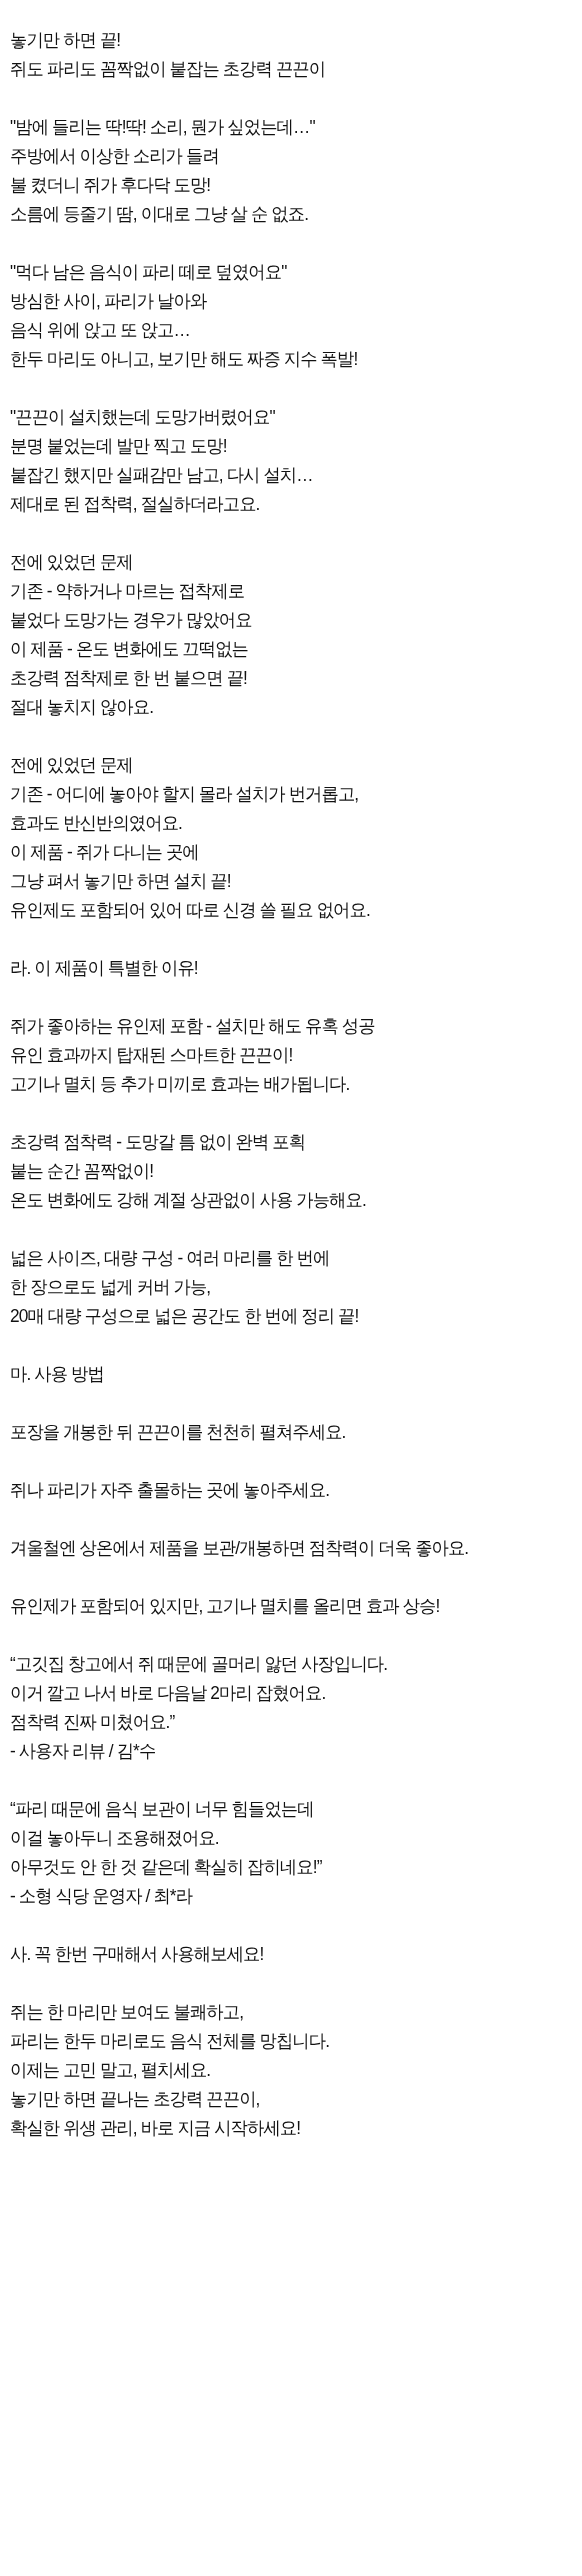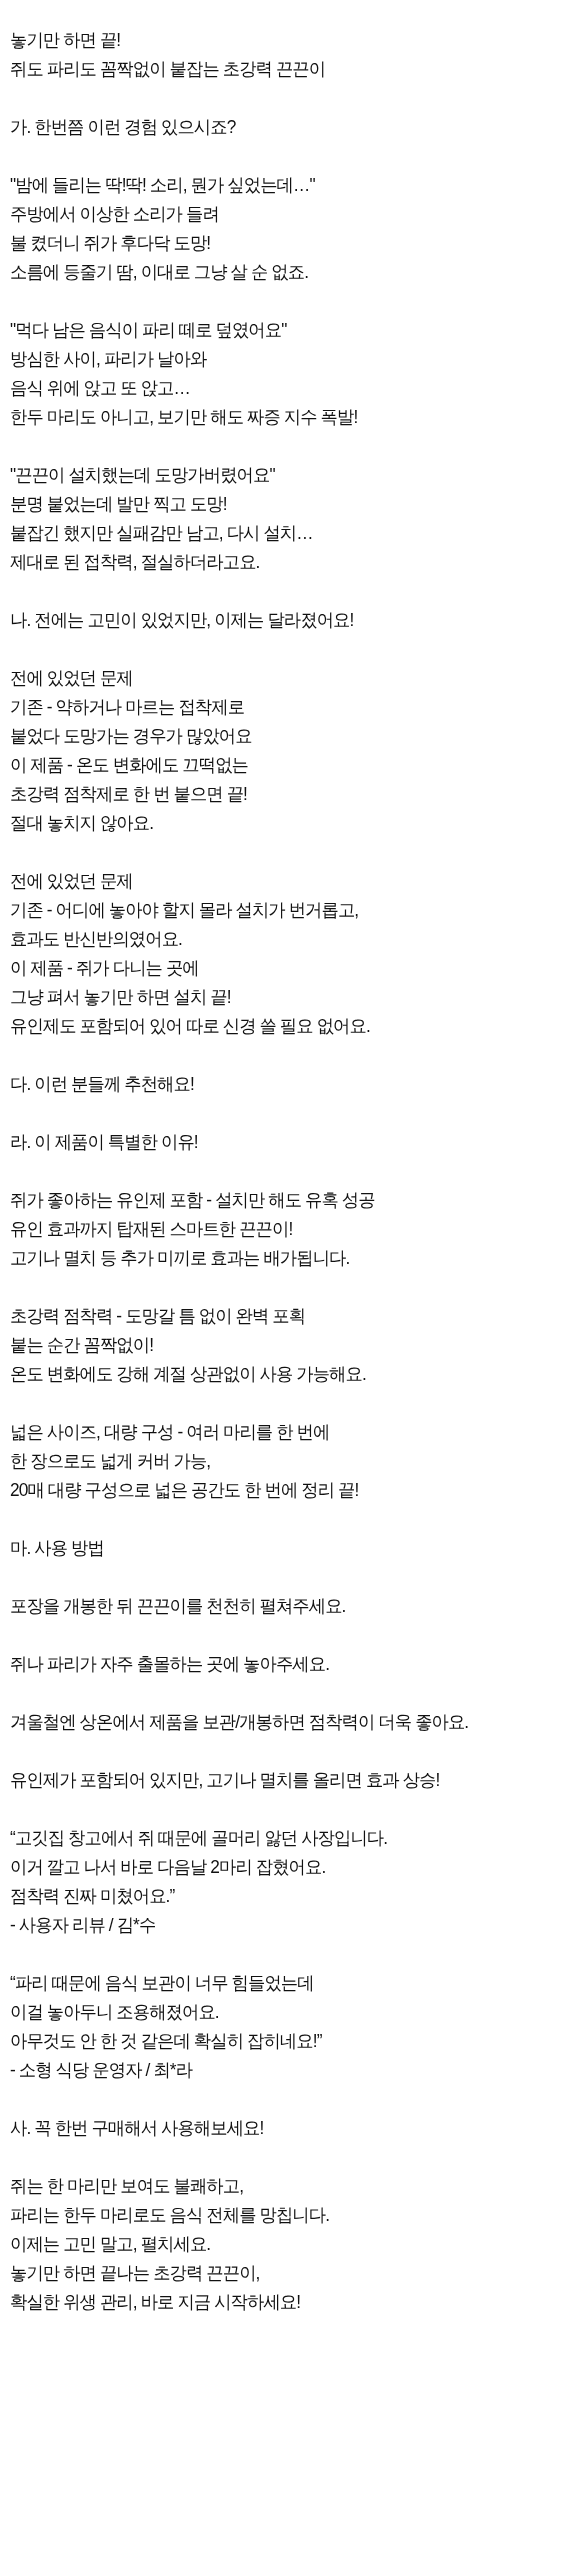--- a/index.html
+++ b/index.html
@@ -37,61 +37,52 @@
 </style>
 </head>
 <body>
 
 <div class="content">
     <div class="group">
       <p class="line">놓기만 하면 끝!</p>
       <p class="line">쥐도 파리도 꼼짝없이 붙잡는 초강력 끈끈이</p>
     </div>
     <div class="group">
-      <p class="line">가. 한번쯤 이런 경험 있으시죠?</p>
-    </div>
-    <div class="group">
       <p class="line">"밤에 들리는 딱!딱! 소리, 뭔가 싶었는데…"</p>
       <p class="line">주방에서 이상한 소리가 들려</p>
       <p class="line">불 켰더니 쥐가 후다닥 도망!</p>
       <p class="line">소름에 등줄기 땀, 이대로 그냥 살 순 없죠.</p>
     </div>
     <div class="group">
       <p class="line">"먹다 남은 음식이 파리 떼로 덮였어요"</p>
       <p class="line">방심한 사이, 파리가 날아와</p>
       <p class="line">음식 위에 앉고 또 앉고…</p>
       <p class="line">한두 마리도 아니고, 보기만 해도 짜증 지수 폭발!</p>
     </div>
     <div class="group">
       <p class="line">"끈끈이 설치했는데 도망가버렸어요"</p>
       <p class="line">분명 붙었는데 발만 찍고 도망!</p>
       <p class="line">붙잡긴 했지만 실패감만 남고, 다시 설치…</p>
       <p class="line">제대로 된 접착력, 절실하더라고요.</p>
     </div>
     <div class="group">
-      <p class="line">나. 전에는 고민이 있었지만, 이제는 달라졌어요!</p>
-    </div>
-    <div class="group">
       <p class="line">전에 있었던 문제</p>
       <p class="line">기존 - 약하거나 마르는 접착제로</p>
       <p class="line">붙었다 도망가는 경우가 많았어요</p>
       <p class="line">이 제품 - 온도 변화에도 끄떡없는</p>
       <p class="line">초강력 점착제로 한 번 붙으면 끝!</p>
       <p class="line">절대 놓치지 않아요.</p>
     </div>
     <div class="group">
       <p class="line">전에 있었던 문제</p>
       <p class="line">기존 - 어디에 놓아야 할지 몰라 설치가 번거롭고,</p>
       <p class="line">효과도 반신반의였어요.</p>
       <p class="line">이 제품 - 쥐가 다니는 곳에</p>
       <p class="line">그냥 펴서 놓기만 하면 설치 끝!</p>
       <p class="line">유인제도 포함되어 있어 따로 신경 쓸 필요 없어요.</p>
-    </div>
-    <div class="group">
-      <p class="line">다. 이런 분들께 추천해요!</p>
     </div>
     <div class="group">
       <p class="line">라. 이 제품이 특별한 이유!</p>
     </div>
     <div class="group">
       <p class="line">쥐가 좋아하는 유인제 포함 - 설치만 해도 유혹 성공</p>
       <p class="line">유인 효과까지 탑재된 스마트한 끈끈이!</p>
       <p class="line">고기나 멸치 등 추가 미끼로 효과는 배가됩니다.</p>
     </div>
     <div class="group">

